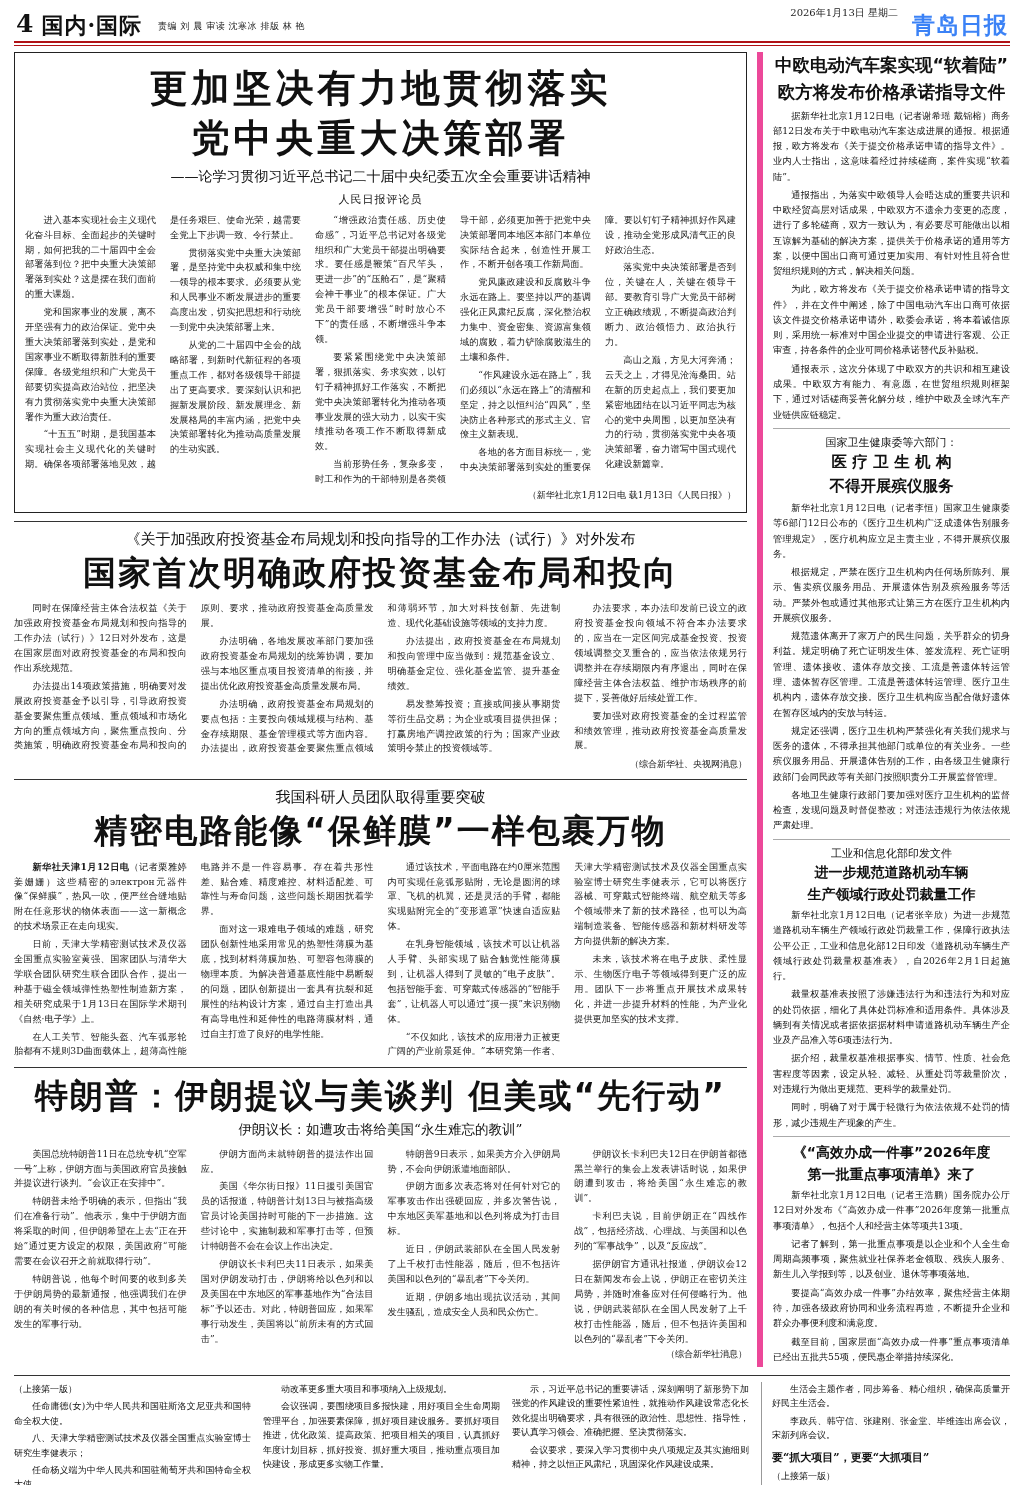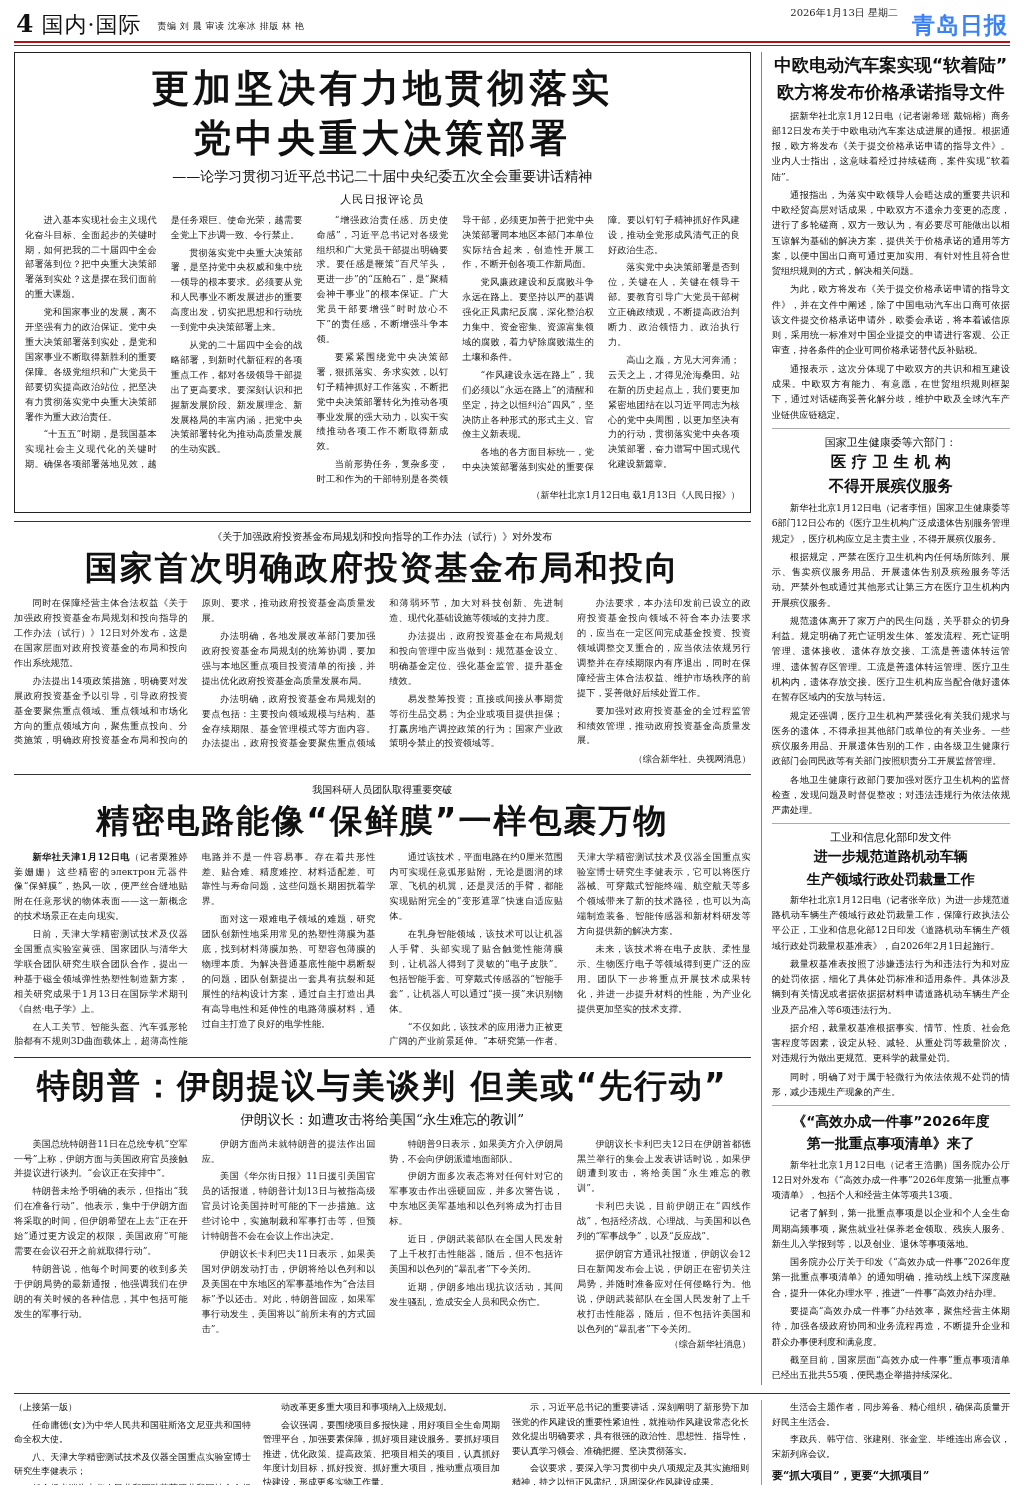--- a/index.html
+++ b/index.html
@@ -7,46 +7,46 @@
     width:1024px;height:1485px;
     font-family:"DejaVu Serif","Liberation Serif",serif;
     color:#111;
     -webkit-font-smoothing:antialiased;
   }
   .page{width:1024px;height:1485px;position:relative;box-sizing:border-box;padding:0 14px;}
 
   
   .masthead{display:flex;align-items:flex-end;padding:6px 2px 2px 2px;}
   .pg-num{font-size:25px;font-weight:bold;line-height:1;margin-right:8px;}
-  .pg-sec{font-size:22px;font-weight:normal;letter-spacing:1px;line-height:1;}
+  .pg-sec{font-size:22px;font-weight:bold;letter-spacing:1px;line-height:1;}
   .credits{font-size:9px;color:#222;margin-left:16px;margin-bottom:3px;letter-spacing:.5px;}
   .md-right{margin-left:auto;display:flex;align-items:flex-end;gap:14px;}
   .date{font-size:10px;margin-bottom:16px;color:#222;}
   .logo{font-size:23px;font-weight:bold;color:#3b82f6;letter-spacing:1px;line-height:1;
         font-family:"DejaVu Serif",serif;}
   .rule-red{border:0;border-top:2px solid #b01116;margin:3px 0 0 0;}
   .rule-thin{border:0;border-top:1px solid #b01116;margin:2px 0 6px 0;}
 
   
   .cols{display:flex;gap:10px;align-items:flex-start;}
   .left{width:742px;}
-  .right{width:240px;border-left:1px solid #ec4899;padding-left:10px;}
+  .right{width:240px;border-left:6px solid #ec4899;padding-left:10px;}
 
   
   .boxed{border:1px solid #222;padding:8px 10px 10px 10px;}
 
   
   h1.head{
     font-family:"DejaVu Sans","Liberation Sans",sans-serif;
     font-weight:bold;text-align:center;margin:4px 0 2px 0;line-height:1.22;
   }
   .h-xl{font-size:38px;letter-spacing:4px;}
   .h-lg{font-size:33px;letter-spacing:2px;}
   .sub{font-size:14px;text-align:center;margin:6px 0 2px 0;font-family:"DejaVu Serif",serif;}
-  .kicker{font-size:10px;text-align:center;margin:4px 0 2px 0;}
+  .kicker{font-size:15px;text-align:center;margin:4px 0 2px 0;}
   .byline{font-size:11px;text-align:center;margin:6px 0 6px 0;letter-spacing:1px;}
 
   
   .body-cols{column-gap:14px;font-size:9.2px;line-height:1.62;text-align:justify;
              text-justify:inter-ideograph;color:#1a1a1a;}
   .c5{column-count:5;}
   .c4{column-count:4;}
   .body-cols p{margin:0 0 3px 0;text-indent:2em;}
   .lead{font-weight:bold;}
   .src{text-align:right;font-size:9px;margin-top:2px;}
@@ -219,21 +219,20 @@
       </div>
 
       <hr class="hr-light">
 
       <div>
         <div class="rh rh-15">《“高效办成一件事”2026年度</div>
         <div class="rh rh-15">第一批重点事项清单》来了</div>
         <div class="r-body">
           <p>新华社北京1月12日电（记者王浩鹏）国务院办公厅12日对外发布《“高效办成一件事”2026年度第一批重点事项清单》，包括个人和经营主体等项共13项。</p>
           <p>记者了解到，第一批重点事项是以企业和个人全生命周期高频事项，聚焦就业社保养老金领取、残疾人服务、新生儿入学报到等，以及创业、退休等事项落地。</p>
-          <p>国务院办公厅关于印发《“高效办成一件事”2026年度第一批重点事项清单》的通知明确，推动线上线下深度融合，提升一体化办理水平，推进“一件事”高效办结办理。</p>
           <p>要提高“高效办成一件事”办结效率，聚焦经营主体期待，加强各级政府协同和业务流程再造，不断提升企业和群众办事便利度和满意度。</p>
           <p>截至目前，国家层面“高效办成一件事”重点事项清单已经出五批共55项，便民惠企举措持续深化。</p>
         </div>
       </div>
     </div>
   </div>
 
   <div class="bottom">
     <div class="bcols">
 

